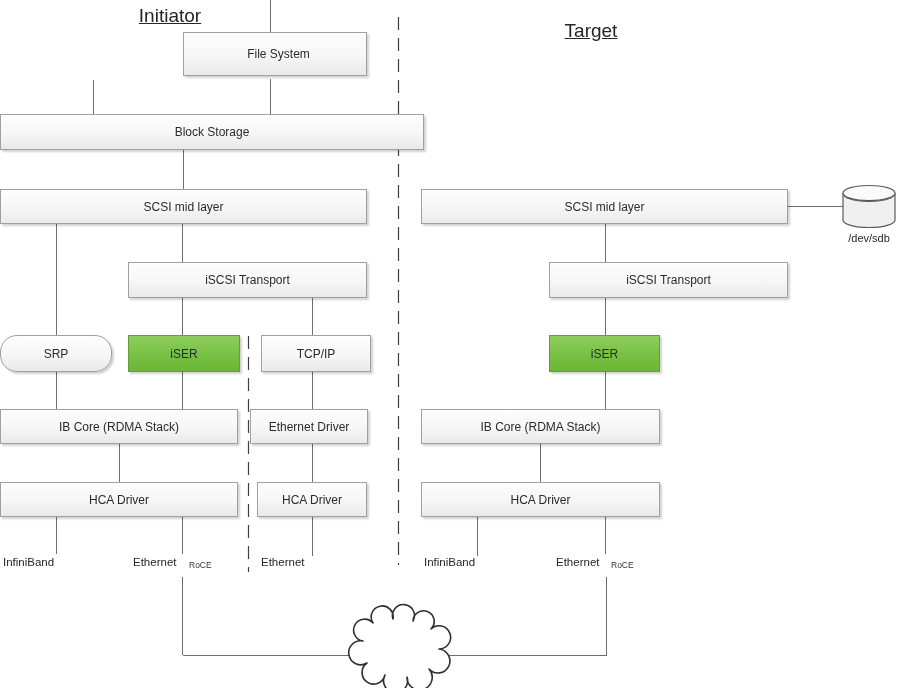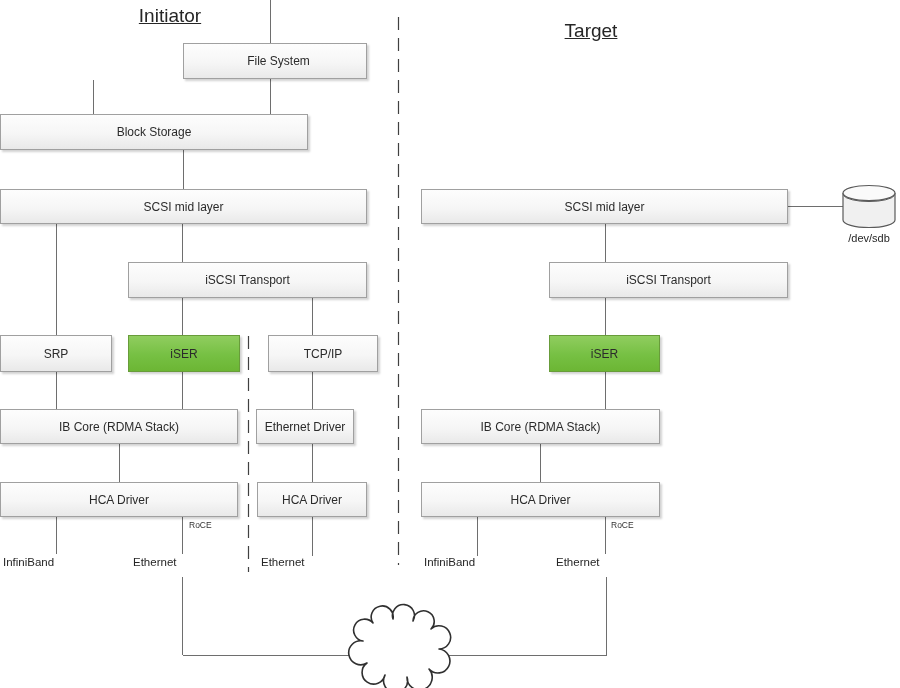--- a/index.html
+++ b/index.html
@@ -27,21 +27,21 @@
     white-space: nowrap;
   }
   .box.green {
     background: linear-gradient(180deg, #90cd5f 0%, #76c043 55%, #6cb634 100%);
     border-color: #689c3a;
     text-align: center;
   }
   .lbl { position: absolute; color: #262626; }
   .title { font-size: 19px; width: 140px; text-align: center; text-decoration: underline; }
   .port { font-size: 11.5px; width: 100px; text-align: left; }
-  .roce { font-size: 8.5px; color: #333333; }
+  .roce { font-size: 8.5px; color: #333333; margin-top: 40px; }
   .disklbl { font-size: 11px; width: 100px; text-align: center; }
 </style>
 </head>
 <body>
 
 <div id="stage">
 
   <svg id="wires" width="900" height="688" viewBox="0 0 900 688">
     <g stroke="#6e6e6e" stroke-width="1" shape-rendering="crispEdges">
 
@@ -97,29 +97,29 @@
     <g transform="translate(843,185)">
       <path fill="#f0f0f0" stroke="#5a5a5a" stroke-width="1.2" d="M 0 8 L 0 35 A 26 7.5 0 0 0 52 35 L 52 8"></path>
       <ellipse cx="26" cy="8" rx="26" ry="7.5" fill="#fafafa" stroke="#5a5a5a" stroke-width="1.2"></ellipse>
       <path fill="none" stroke="#5a5a5a" stroke-width="1" d="M 0.5 10.5 A 26 7.5 0 0 0 51.5 10.5"></path>
     </g>
   </svg>
 
   <div class="lbl title" style="left:100px; top:5px;">Initiator</div>
   <div class="lbl title" style="left:521px; top:20px;">Target</div>
 
-  <div class="box" style="left:183px; top:43px; width:184px; height:36px;padding-left:7px;">File System</div>
-  <div class="box" style="left:0px; top:114px; width:308px; height:36px;">Block Storage</div>
+  <div class="box" style="left:183px; top:32px; width:184px; height:44px;padding-left:7px;">File System</div>
+  <div class="box" style="left:0px; top:114px; width:424px; height:36px;">Block Storage</div>
   <div class="box" style="left:0px; top:189px; width:367px; height:35px;">SCSI mid layer</div>
   <div class="box" style="left:128px; top:262px; width:239px; height:36px;">iSCSI Transport</div>
-  <div class="box" style="left:0px; top:335px; width:112px; height:37px;">SRP</div>
+  <div class="box" style="left:0px; top:335px; width:112px; height:37px;border-radius:17px;">SRP</div>
   <div class="box green" style="left:128px; top:335px; width:112px; height:37px;">iSER</div>
-  <div class="box" style="left:268px; top:335px; width:110px; height:37px;">TCP/IP</div>
+  <div class="box" style="left:261px; top:335px; width:110px; height:37px;">TCP/IP</div>
   <div class="box" style="left:0px; top:409px; width:238px; height:35px;">IB Core (RDMA Stack)</div>
-  <div class="box" style="left:256px; top:409px; width:98px; height:35px;">Ethernet Driver</div>
+  <div class="box" style="left:250px; top:409px; width:118px; height:35px;">Ethernet Driver</div>
   <div class="box" style="left:0px; top:482px; width:238px; height:35px;">HCA Driver</div>
   <div class="box" style="left:257px; top:482px; width:110px; height:35px;">HCA Driver</div>
 
   <div class="box" style="left:421px; top:189px; width:367px; height:35px;">SCSI mid layer</div>
   <div class="box" style="left:549px; top:262px; width:239px; height:36px;">iSCSI Transport</div>
   <div class="box green" style="left:549px; top:335px; width:111px; height:37px;">iSER</div>
   <div class="box" style="left:421px; top:409px; width:239px; height:35px;">IB Core (RDMA Stack)</div>
   <div class="box" style="left:421px; top:482px; width:239px; height:35px;">HCA Driver</div>
 
   <div class="lbl roce" style="left:189px; top:520px;">RoCE</div>

